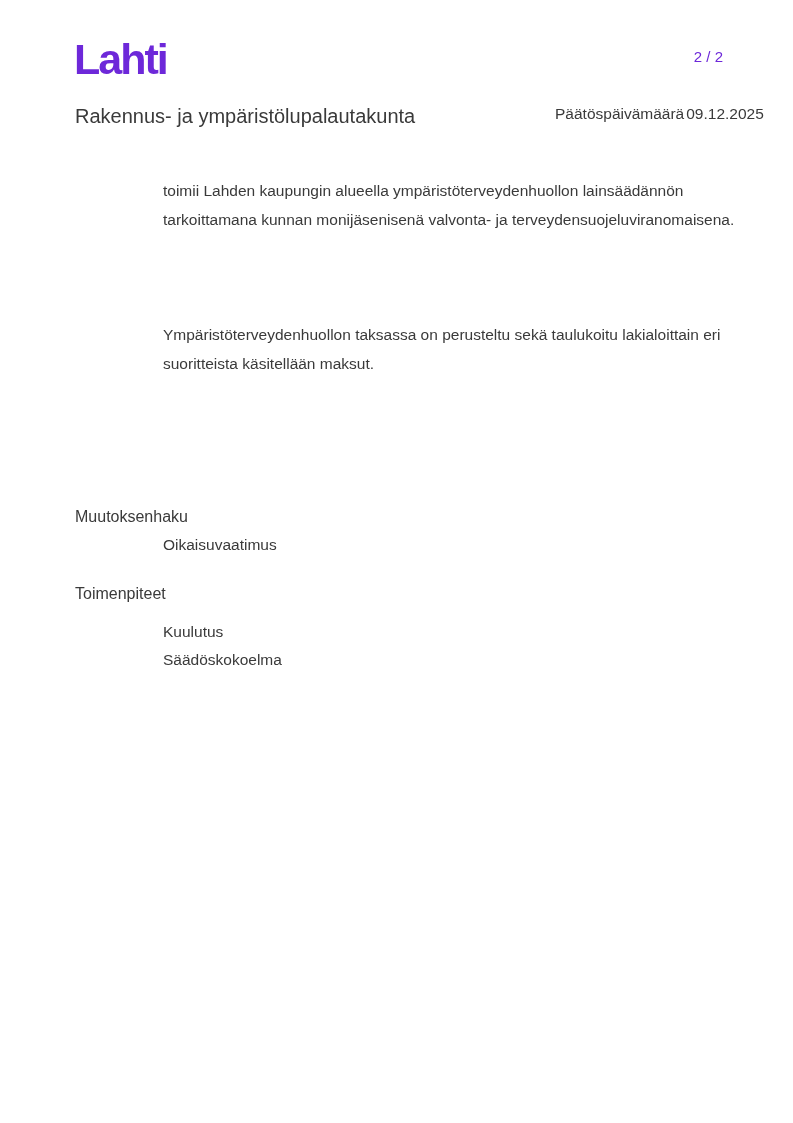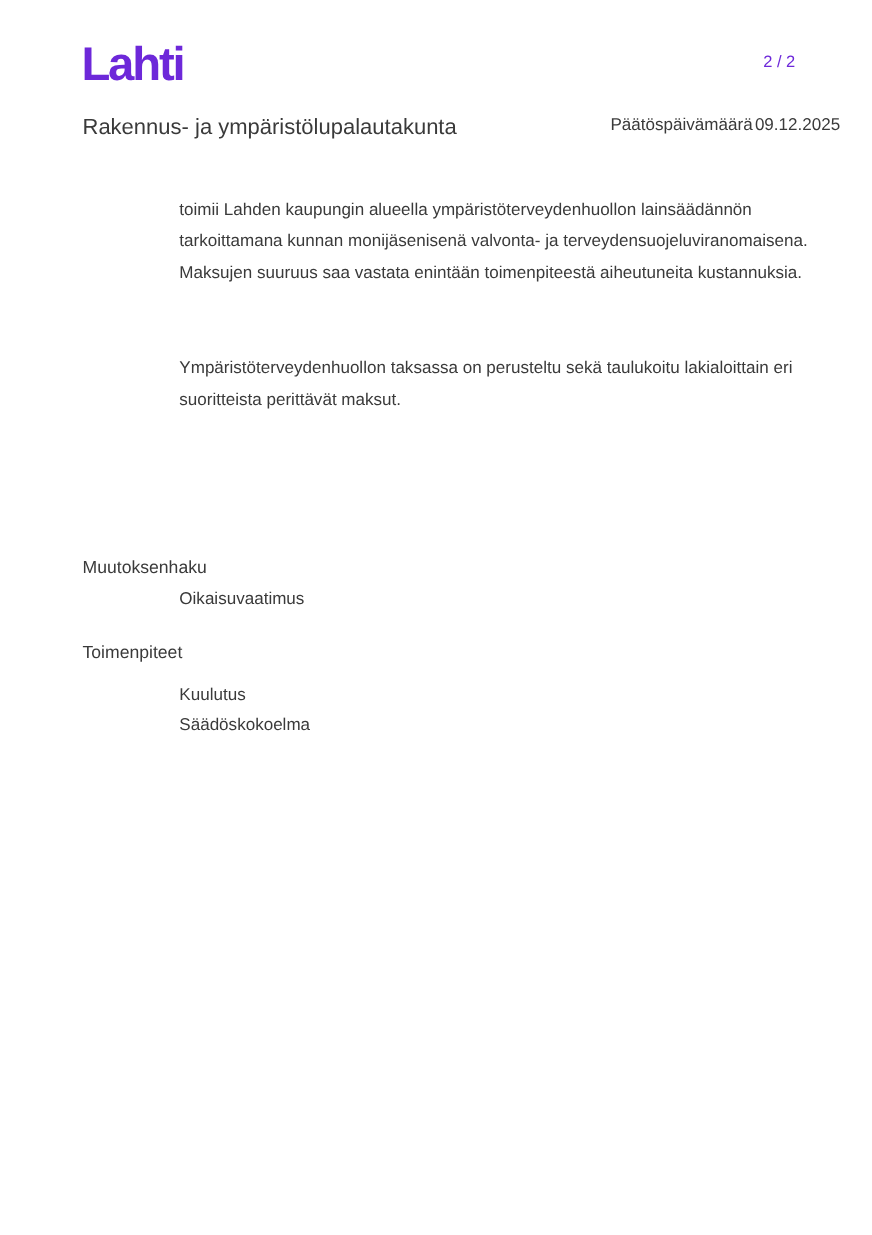--- a/index.html
+++ b/index.html
@@ -82,26 +82,25 @@
 
   <div class="abs committee">Rakennus- ja ympäristölupalautakunta</div>
 
   <div class="abs decision-date">
     <span>Päätöspäivämäärä</span><span class="val">09.12.2025</span>
   </div>
 
   <div class="abs para p1">
     <div>toimii Lahden kaupungin alueella ympäristöterveydenhuollon lainsäädännön</div>
     <div>tarkoittamana kunnan monijäsenisenä valvonta- ja terveydensuojeluviranomaisena.</div>
-    <div>Maksujen suuruus saa vastata enintään toimenpiteestä aiheutuneita kustannuksia.</div>
   </div>
 
   <div class="abs para p2">
     <div>Ympäristöterveydenhuollon taksassa on perusteltu sekä taulukoitu lakialoittain eri</div>
-    <div>suoritteista perittävät maksut.</div>
+    <div>suoritteista käsitellään maksut.</div>
   </div>
 
 
   <div class="abs section-heading h-muutoksenhaku">Muutoksenhaku</div>
 
   <div class="abs section-item i-oikaisuvaatimus">Oikaisuvaatimus</div>
 
   <div class="abs section-heading h-toimenpiteet">Toimenpiteet</div>
 
   <div class="abs section-item i-kuulutus">Kuulutus</div>

